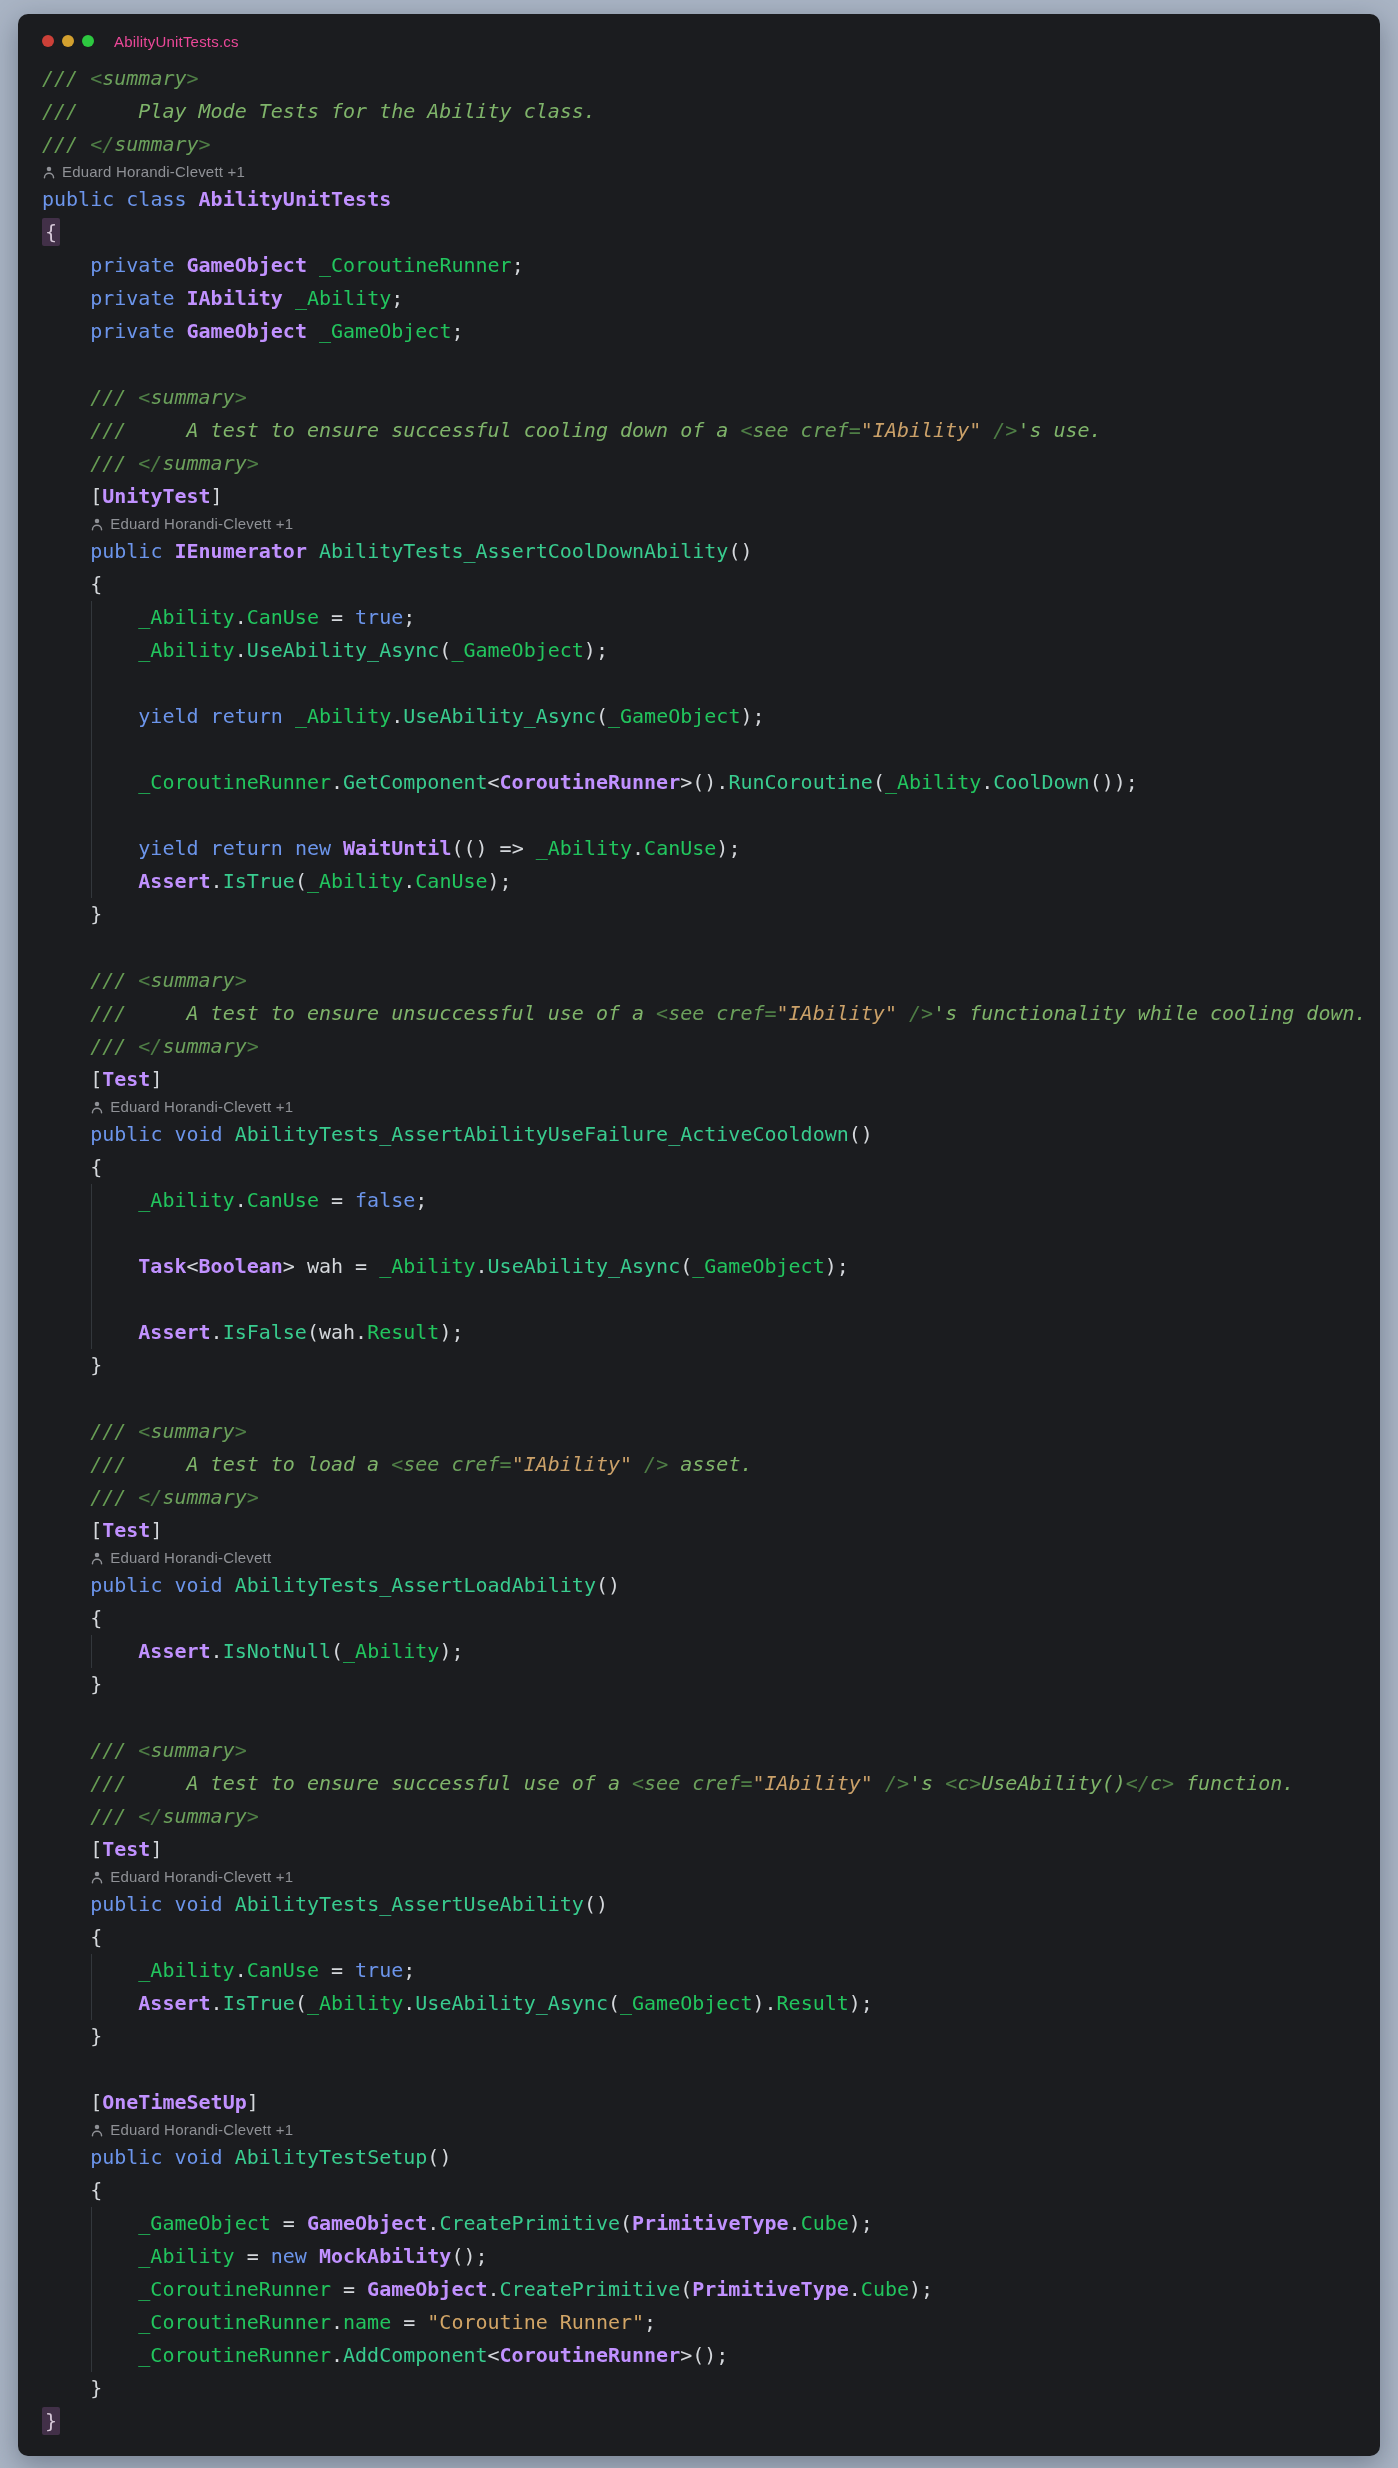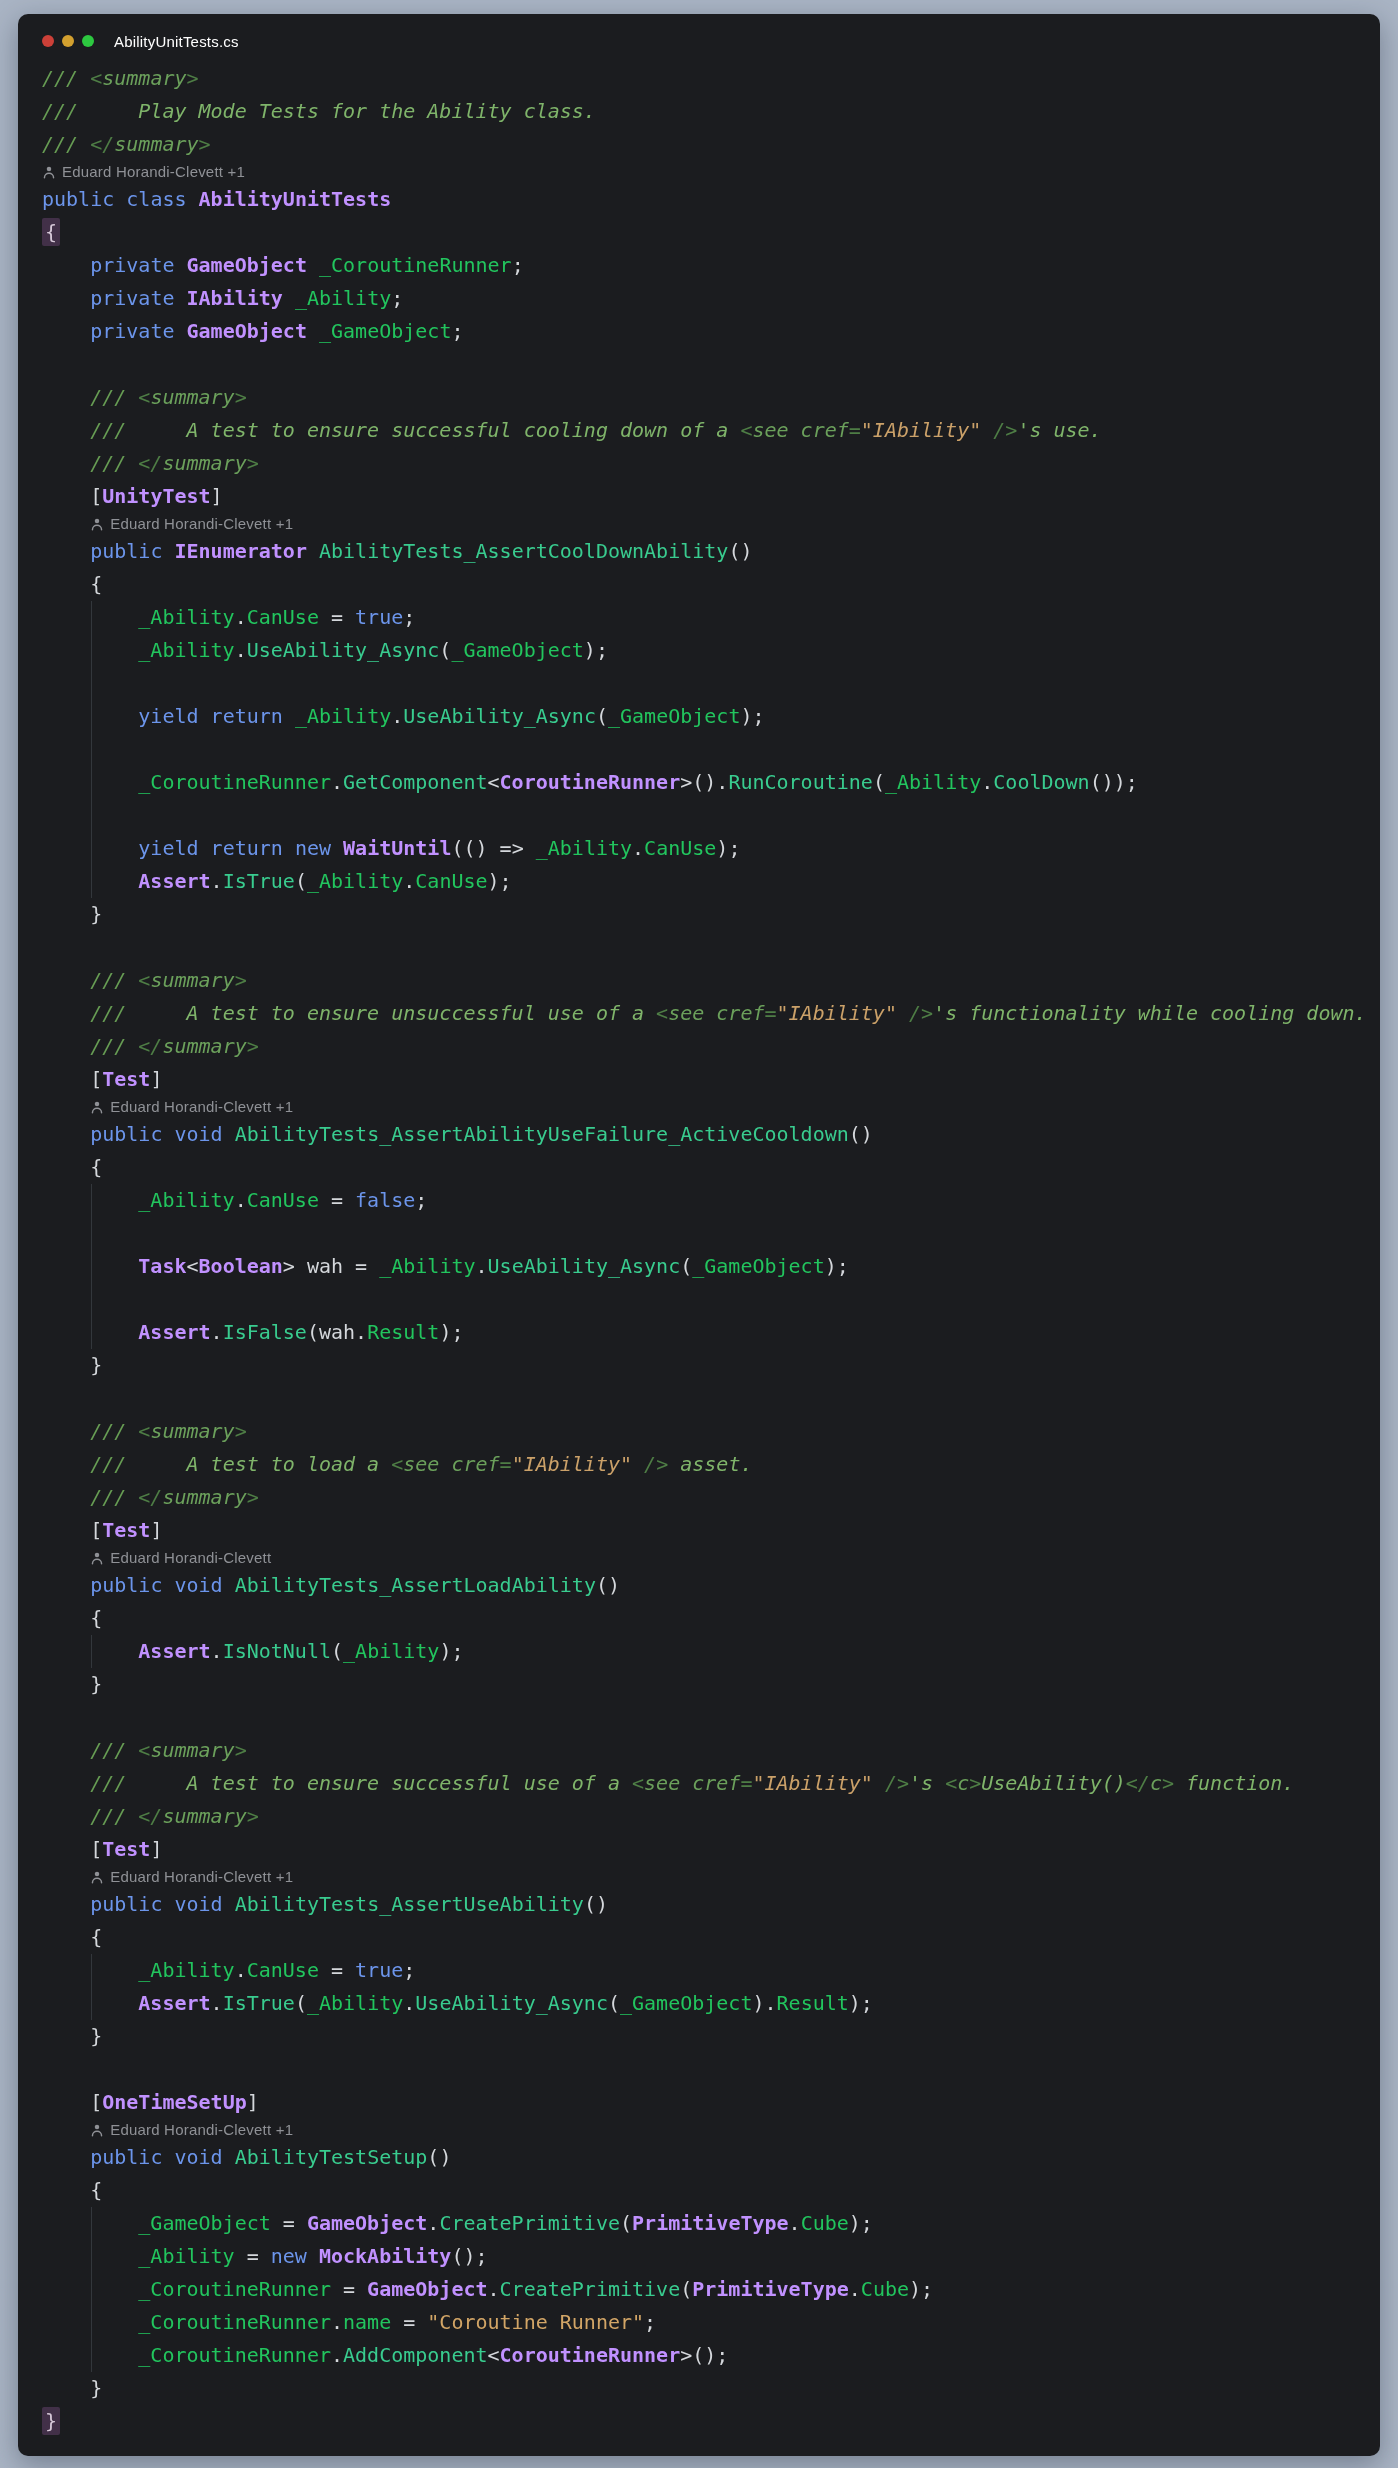--- a/index.html
+++ b/index.html
@@ -22,21 +22,21 @@
   .titlebar{
     display:flex;align-items:center;
     padding:14px 0 2px 24px;
     height:26px;
   }
   .dot{width:12px;height:12px;border-radius:50%;display:inline-block;margin-right:8px;flex:0 0 auto;cursor:default;}
   .dot.red{background:#CC4038;}
   .dot.yellow{background:#D3A02F;}
   .dot.green{background:#2DC840;}
   .title{
-    color:#ffffff;font-size:15px;margin-left:12px;letter-spacing:.2px;
+    color:#ec4899;font-size:15px;margin-left:12px;letter-spacing:.2px;
   }
   .code-area{
     padding:6px 0 18px 24px;
     font-family:"DejaVu Sans Mono", monospace;
     font-size:20px;
   }
   .line{
     position:relative;
     white-space:pre;
     height:33px;line-height:33px;

